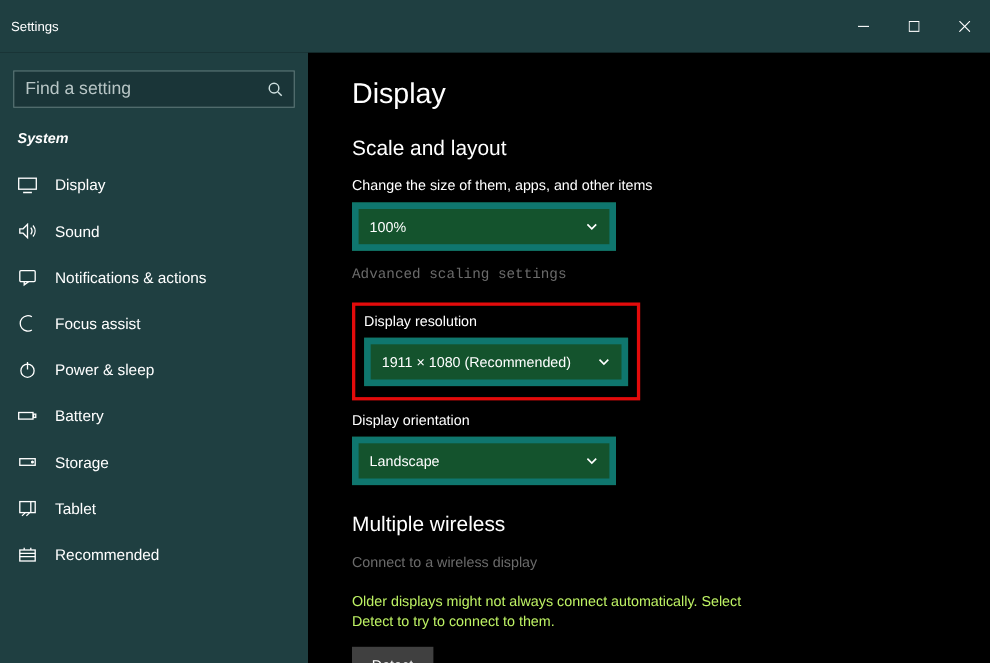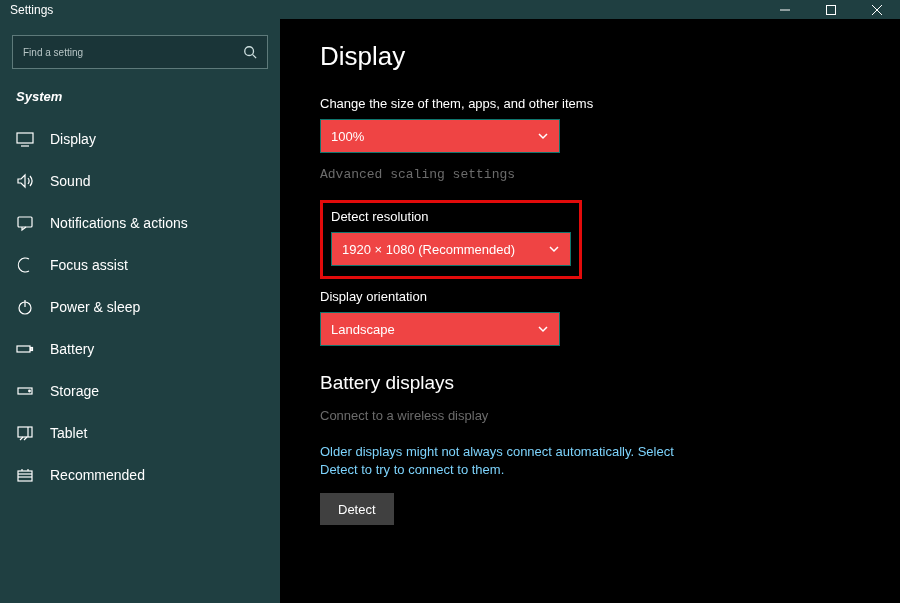--- a/index.html
+++ b/index.html
@@ -1,46 +1,46 @@
 <!DOCTYPE html>
 <html><head>
 <meta charset="utf-8">
 <style>
 * { margin: 0; padding: 0; box-sizing: border-box; }
 html, body { width: 900px; height: 603px; overflow: hidden; font-family: "Segoe UI", Arial, sans-serif; background: #000; color: #fff; }
 .window { display: flex; flex-direction: column; width: 900px; height: 603px; }
-.titlebar { height: 19px; display: flex; align-items: center; background: #1f3f41; color: #fff; font-size: 12px; }
+.titlebar { height: 48px; display: flex; align-items: center; background: #1f3f41; color: #fff; font-size: 12px; }
 .titlebar .title { padding-left: 10px; }
 .titlebar .spacer { flex: 1; }
 .titlebar .ctrl { width: 46px; height: 30px; display: flex; align-items: center; justify-content: center; color: #fff; }
 .ctrl svg { width: 10px; height: 10px; stroke: #fff; stroke-width: 1; fill: none; }
 .body { flex: 1; display: flex; min-height: 0; }
 .sidebar { width: 280px; background: #1f3f41; color: #fff; display: flex; flex-direction: column; padding-top: 8px; }
 .home { display: flex; align-items: center; gap: 14px; padding: 12px 16px; font-size: 14px; }
 .home svg { width: 16px; height: 16px; stroke: #fff; fill: none; stroke-width: 1.3; }
 .search-wrap { padding: 8px 12px 14px 12px; }
 .search { border: 1px solid #5e7a7a; height: 34px; display: flex; align-items: center; padding: 0 10px; background: #1a3538; }
-.search input { flex: 1; background: transparent; border: none; outline: none; color: #d6e2e2; font-size: 10px; }
+.search input { flex: 1; background: transparent; border: none; outline: none; color: #d6e2e2; font-size: 16px; }
 .search input::placeholder { color: #b8c6c6; }
 .search .sicon { width: 14px; height: 14px; stroke: #cfe0e0; fill: none; stroke-width: 1.5; }
 .section-title { font-weight: 600; font-size: 13px; padding: 6px 16px 14px 16px; font-style: italic; }
 .nav { display: flex; flex-direction: column; }
 .nav-item { display: flex; align-items: center; gap: 16px; padding: 12px 16px; font-size: 14px; cursor: default; }
 .nav-item .nicon { width: 18px; height: 18px; display: flex; align-items: center; justify-content: center; }
 .nav-item .nicon svg { width: 18px; height: 18px; stroke: #fff; fill: none; stroke-width: 1.2; }
 .content { flex: 1; background: #000; color: #fff; padding: 22px 40px 0 40px; overflow: hidden; }
 h1.page { font-size: 26px; font-weight: 400; margin-bottom: 24px; }
 h2.sec { font-size: 19px; font-weight: 400; margin-bottom: 14px; }
 .label { font-size: 13px; color: #fff; margin: 10px 0 8px 0; }
 .label.dim, .dimtext { color: #6b6b6b; font-size: 13px; }
-.select { width: 240px; height: 34px; border: 1px solid #0f766e; display: flex; align-items: center; justify-content: space-between; padding: 0 10px; font-size: 13px; background: #ef4444; }
+.select { width: 240px; height: 44px; border: 6px solid #0f766e; display: flex; align-items: center; justify-content: space-between; padding: 0 10px; font-size: 13px; background: #14532d; }
 .select svg { width: 12px; height: 12px; stroke: #fff; fill: none; stroke-width: 1.5; }
 .highlight { border: 3px solid #e30b0b; padding: 6px 8px 10px 8px; width: 262px; margin-top: 6px; }
 .highlight .label { margin-top: 0; }
-.body-text { font-size: 13px; color: #7dd3fc; max-width: 380px; line-height: 1.4; margin-top: 20px; }
+.body-text { font-size: 13px; color: #bef264; max-width: 380px; line-height: 1.4; margin-top: 20px; }
 .btn { display: inline-flex; align-items: center; justify-content: center; background: #404040; color: #fff; font-size: 13px; height: 30px; padding: 16px 18px; margin-top: 14px; border: none; }
 .adv { margin: 14px 0 18px 0; font-family: Liberation Mono, monospace; }
 .gap { height: 26px; }
 </style>
 </head>
 <body>
 
 <div class="window">
   <div class="titlebar">
     <div class="title">Settings</div>
@@ -159,47 +159,48 @@
               </svg>
             </span>
           <span>Recommended</span>
         </div>
       </div>
     </div>
 
     <div class="content">
       <h1 class="page">Display</h1>
 
+      <h2 class="sec">Scale and layout</h2>
       <div class="label">Change the size of them, apps, and other items</div>
       <div class="select">
         <span>100%</span>
         <svg viewBox="0 0 12 12">
             <path d="M2 4 L6 8 L10 4"></path>
           </svg>
       </div>
       <div class="adv dimtext">Advanced scaling settings</div>
 
       <div class="highlight">
-        <div class="label">Detect resolution</div>
+        <div class="label">Display resolution</div>
         <div class="select">
-          <span>1920 × 1080 (Recommended)</span>
+          <span>1911 × 1080 (Recommended)</span>
           <svg viewBox="0 0 12 12">
               <path d="M2 4 L6 8 L10 4"></path>
             </svg>
         </div>
       </div>
 
       <div class="label">Display orientation</div>
       <div class="select">
         <span>Landscape</span>
         <svg viewBox="0 0 12 12">
             <path d="M2 4 L6 8 L10 4"></path>
           </svg>
       </div>
 
       <div class="gap"></div>
-      <h2 class="sec">Battery displays</h2>
+      <h2 class="sec">Multiple wireless</h2>
       <div class="dimtext" style="margin:6px 0 10px 0">Connect to a wireless display</div>
       <div class="body-text">Older displays might not always connect automatically. Select Detect to try to connect to them.</div>
       <button class="btn">Detect</button>
     </div>
   </div>
 </div>
 
 </body></html>

